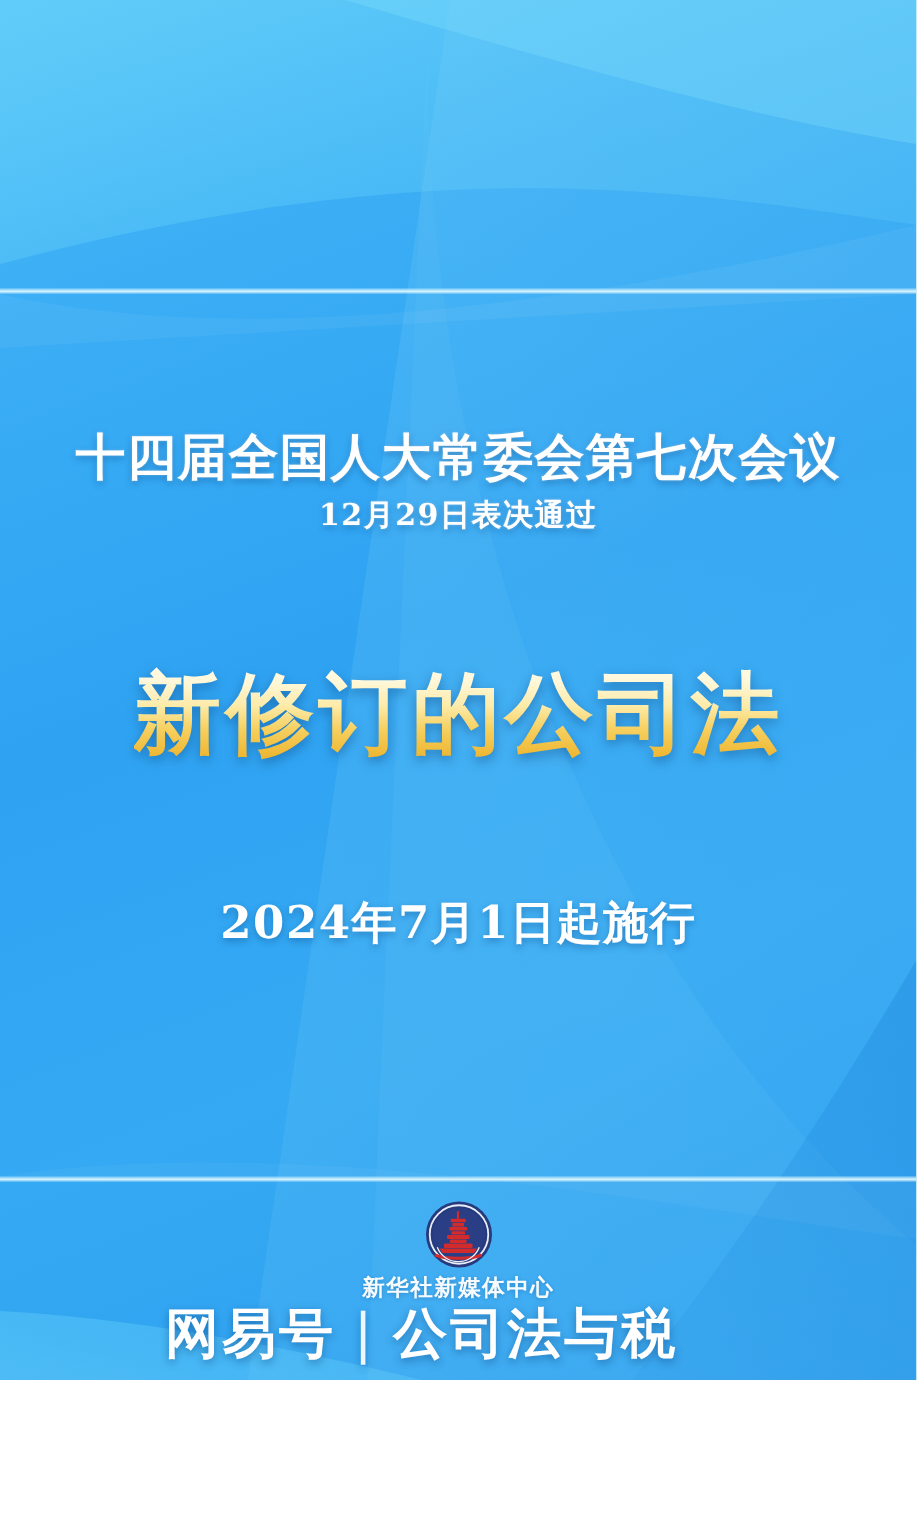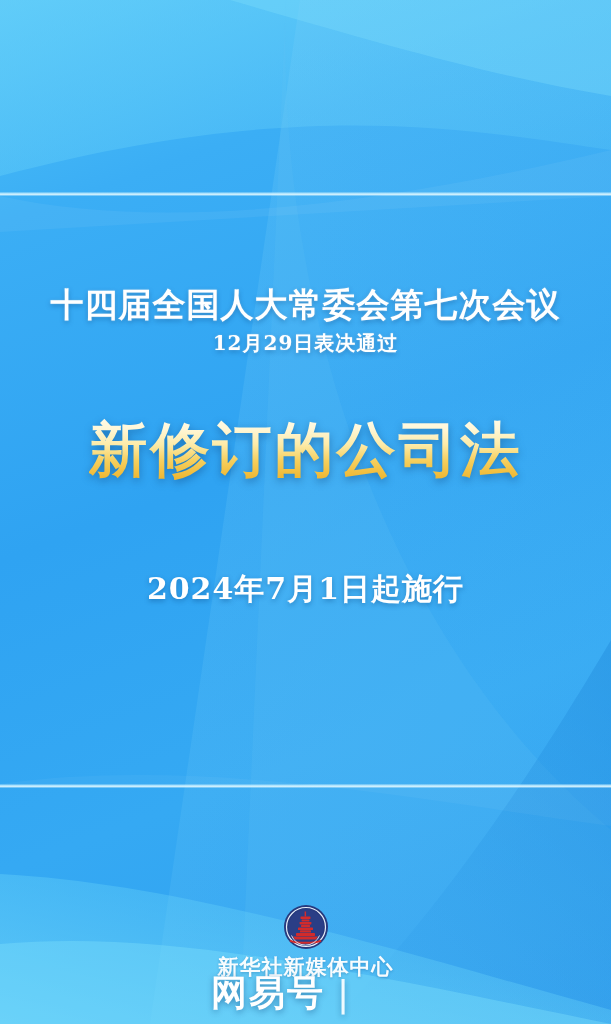--- a/index.html
+++ b/index.html
@@ -3,21 +3,21 @@
 <meta charset="utf-8">
 <style>
   * { margin:0; padding:0; box-sizing:border-box; }
   html, body {
     width:611px; height:1024px;
     overflow:hidden;
     font-family:"DejaVu Sans", sans-serif;
   }
   .poster {
     position:relative;
-    width:611px; height:1024px;
+    width:611px; height:920px;
     background:linear-gradient(160deg,#4FC3F7 0%,#3BAEF5 18%,#2FA3F2 45%,#35A9F3 70%,#2E9FF0 100%);
     overflow:hidden;
     padding-left:17px;
   }
 
   
   .bg-layer { position:absolute; inset:0; pointer-events:none; }
   .bg-layer svg { display:block; width:611px; height:1024px; }
 
   
@@ -48,21 +48,21 @@
     font-weight:700;
     font-size:33px;
     line-height:1.42;
     letter-spacing:1px;
     text-shadow:0 2px 5px rgba(10,70,130,0.42), 0 0 2px rgba(255,255,255,0.35);
     white-space:nowrap;
   }
   .heading-line2 { font-size:20px; }
 
   .main-title {
-    margin-top:54px;
+    margin-top:80px;
     text-align:center;
     font-family:"DejaVu Serif", serif;
     font-weight:700;
     font-size:59px;
     letter-spacing:3px;
     white-space:nowrap;
     background:linear-gradient(180deg,
         #FFFDF2 0%,
         #FFF7D8 22%,
         #FDEBA8 42%,
@@ -99,21 +99,21 @@
     top:6px;
     width:46px; height:46px;
   }
   .source-line {
     position:absolute;
     left:50%; transform:translateX(-50%);
     top:55px;
     color:#ffffff;
     font-family:"DejaVu Serif", serif;
     font-weight:700;
-    font-size:21px;
+    font-size:15px;
     letter-spacing:1px;
     white-space:nowrap;
     opacity:0.96;
     text-shadow:0 1px 3px rgba(10,70,130,0.35);
   }
   
   .watermark {
     position:absolute;
     left:46%;
     bottom:6px;
@@ -210,17 +210,18 @@
         <path d="M7,36.6 C13,39.6 32,39.6 38,36.6" fill="none" stroke="#D22B2B" stroke-width="2"></path>
         <path d="M8.5,31.5 A15,15 0 0,0 36.5,31.5" fill="none" stroke="#E8EDF7" stroke-width="0.9"></path>
       </svg>
     </div>
 
     <div class="source-line">新华社新媒体中心</div>
 
     <div class="watermark">
       <span>网易号</span>
       <span class="wm-sep">|</span>
+      <span>公司法与税</span>
     </div>
 
   </div>
 
 </div>
 
 </body></html>

